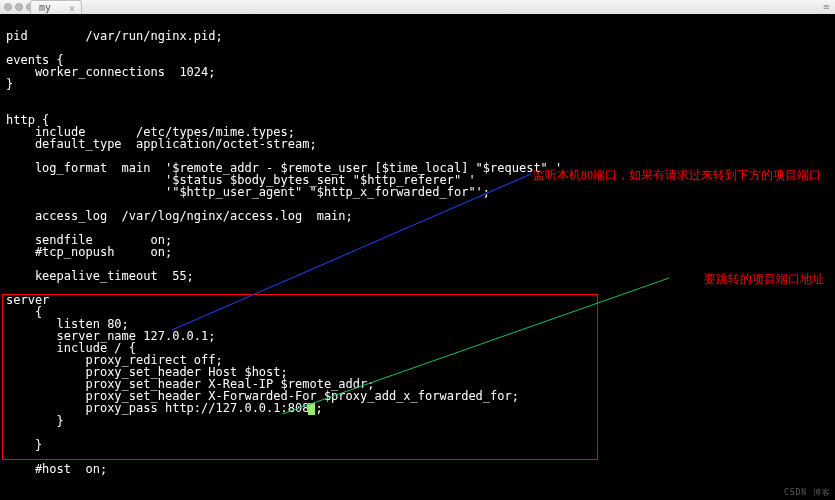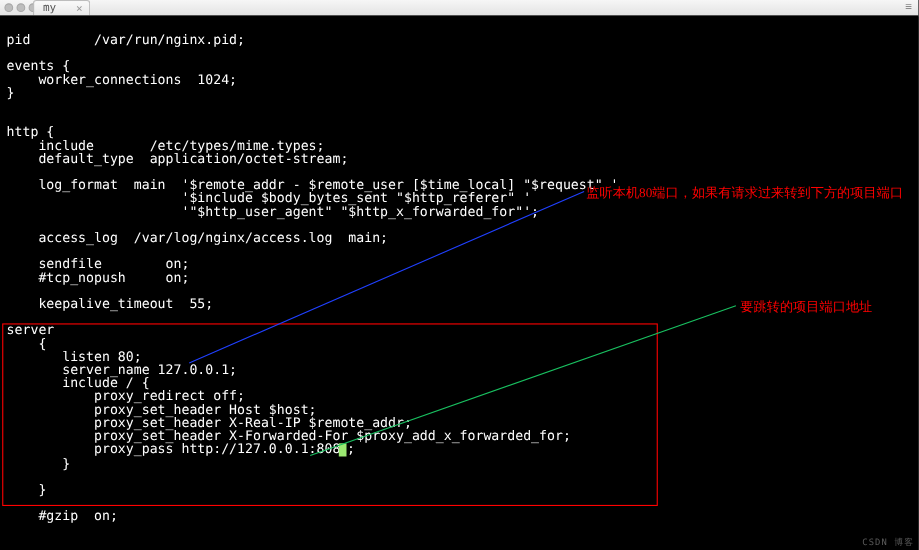--- a/index.html
+++ b/index.html
@@ -45,21 +45,21 @@
 <span>events {</span>
 <span>    worker_connections  1024;</span>
 <span>}</span>
 <span></span>
 <span></span>
 <span>http {</span>
 <span>    include       /etc/types/mime.types;</span>
 <span>    default_type  application/octet-stream;</span>
 <span></span>
 <span>    log_format  main  '$remote_addr - $remote_user [$time_local] "$request" '</span>
-<span>                      '$include $body_bytes_sent "$http_referer" '</span>
+<span>                      '$status $body_bytes_sent "$http_referer" '</span>
 <span>                      '"$http_user_agent" "$http_x_forwarded_for"';</span>
 <span></span>
 <span>    access_log  /var/log/nginx/access.log  main;</span>
 <span></span>
 <span>    sendfile        on;</span>
 <span>    #tcp_nopush     on;</span>
 <span></span>
 <span>    keepalive_timeout  55;</span>
 <span></span>
 <span>server</span>
@@ -69,27 +69,27 @@
 <span>       include / {</span>
 <span>           proxy_redirect off;</span>
 <span>           proxy_set_header Host $host;</span>
 <span>           proxy_set_header X-Real-IP $remote_addr;</span>
 <span>           proxy_set_header X-Forwarded-For $proxy_add_x_forwarded_for;</span>
 <span>           proxy_pass http://127.0.0.1:808</span><span class="caret"></span><span>;</span>
 <span>       }</span>
 <span></span>
 <span>    }</span>
 <span></span>
-<span>    #gzip  on;</span>
+<span>    #host  on;</span>
   </div>
 
   <div class="hlbox" style="left:2px;top:294px;width:594px;height:164px;"></div>
 
   <svg class="lines">
     <line x1="531" y1="174" x2="172" y2="330" stroke="#2040ff" stroke-width="1"></line>
     <line x1="669" y1="278" x2="282" y2="414" stroke="#19c060" stroke-width="1"></line>
   </svg>
 
   <div class="anno" style="left:533px;top:167px;">监听本机80端口，如果有请求过来转到下方的项目端口</div>
-  <div class="anno" style="left:673px;top:271px;">要跳转的项目端口地址</div>
+  <div class="anno" style="left:704px;top:271px;">要跳转的项目端口地址</div>
 
   <div class="watermark">CSDN  博客</div>
 </div>
 
 </body></html>

